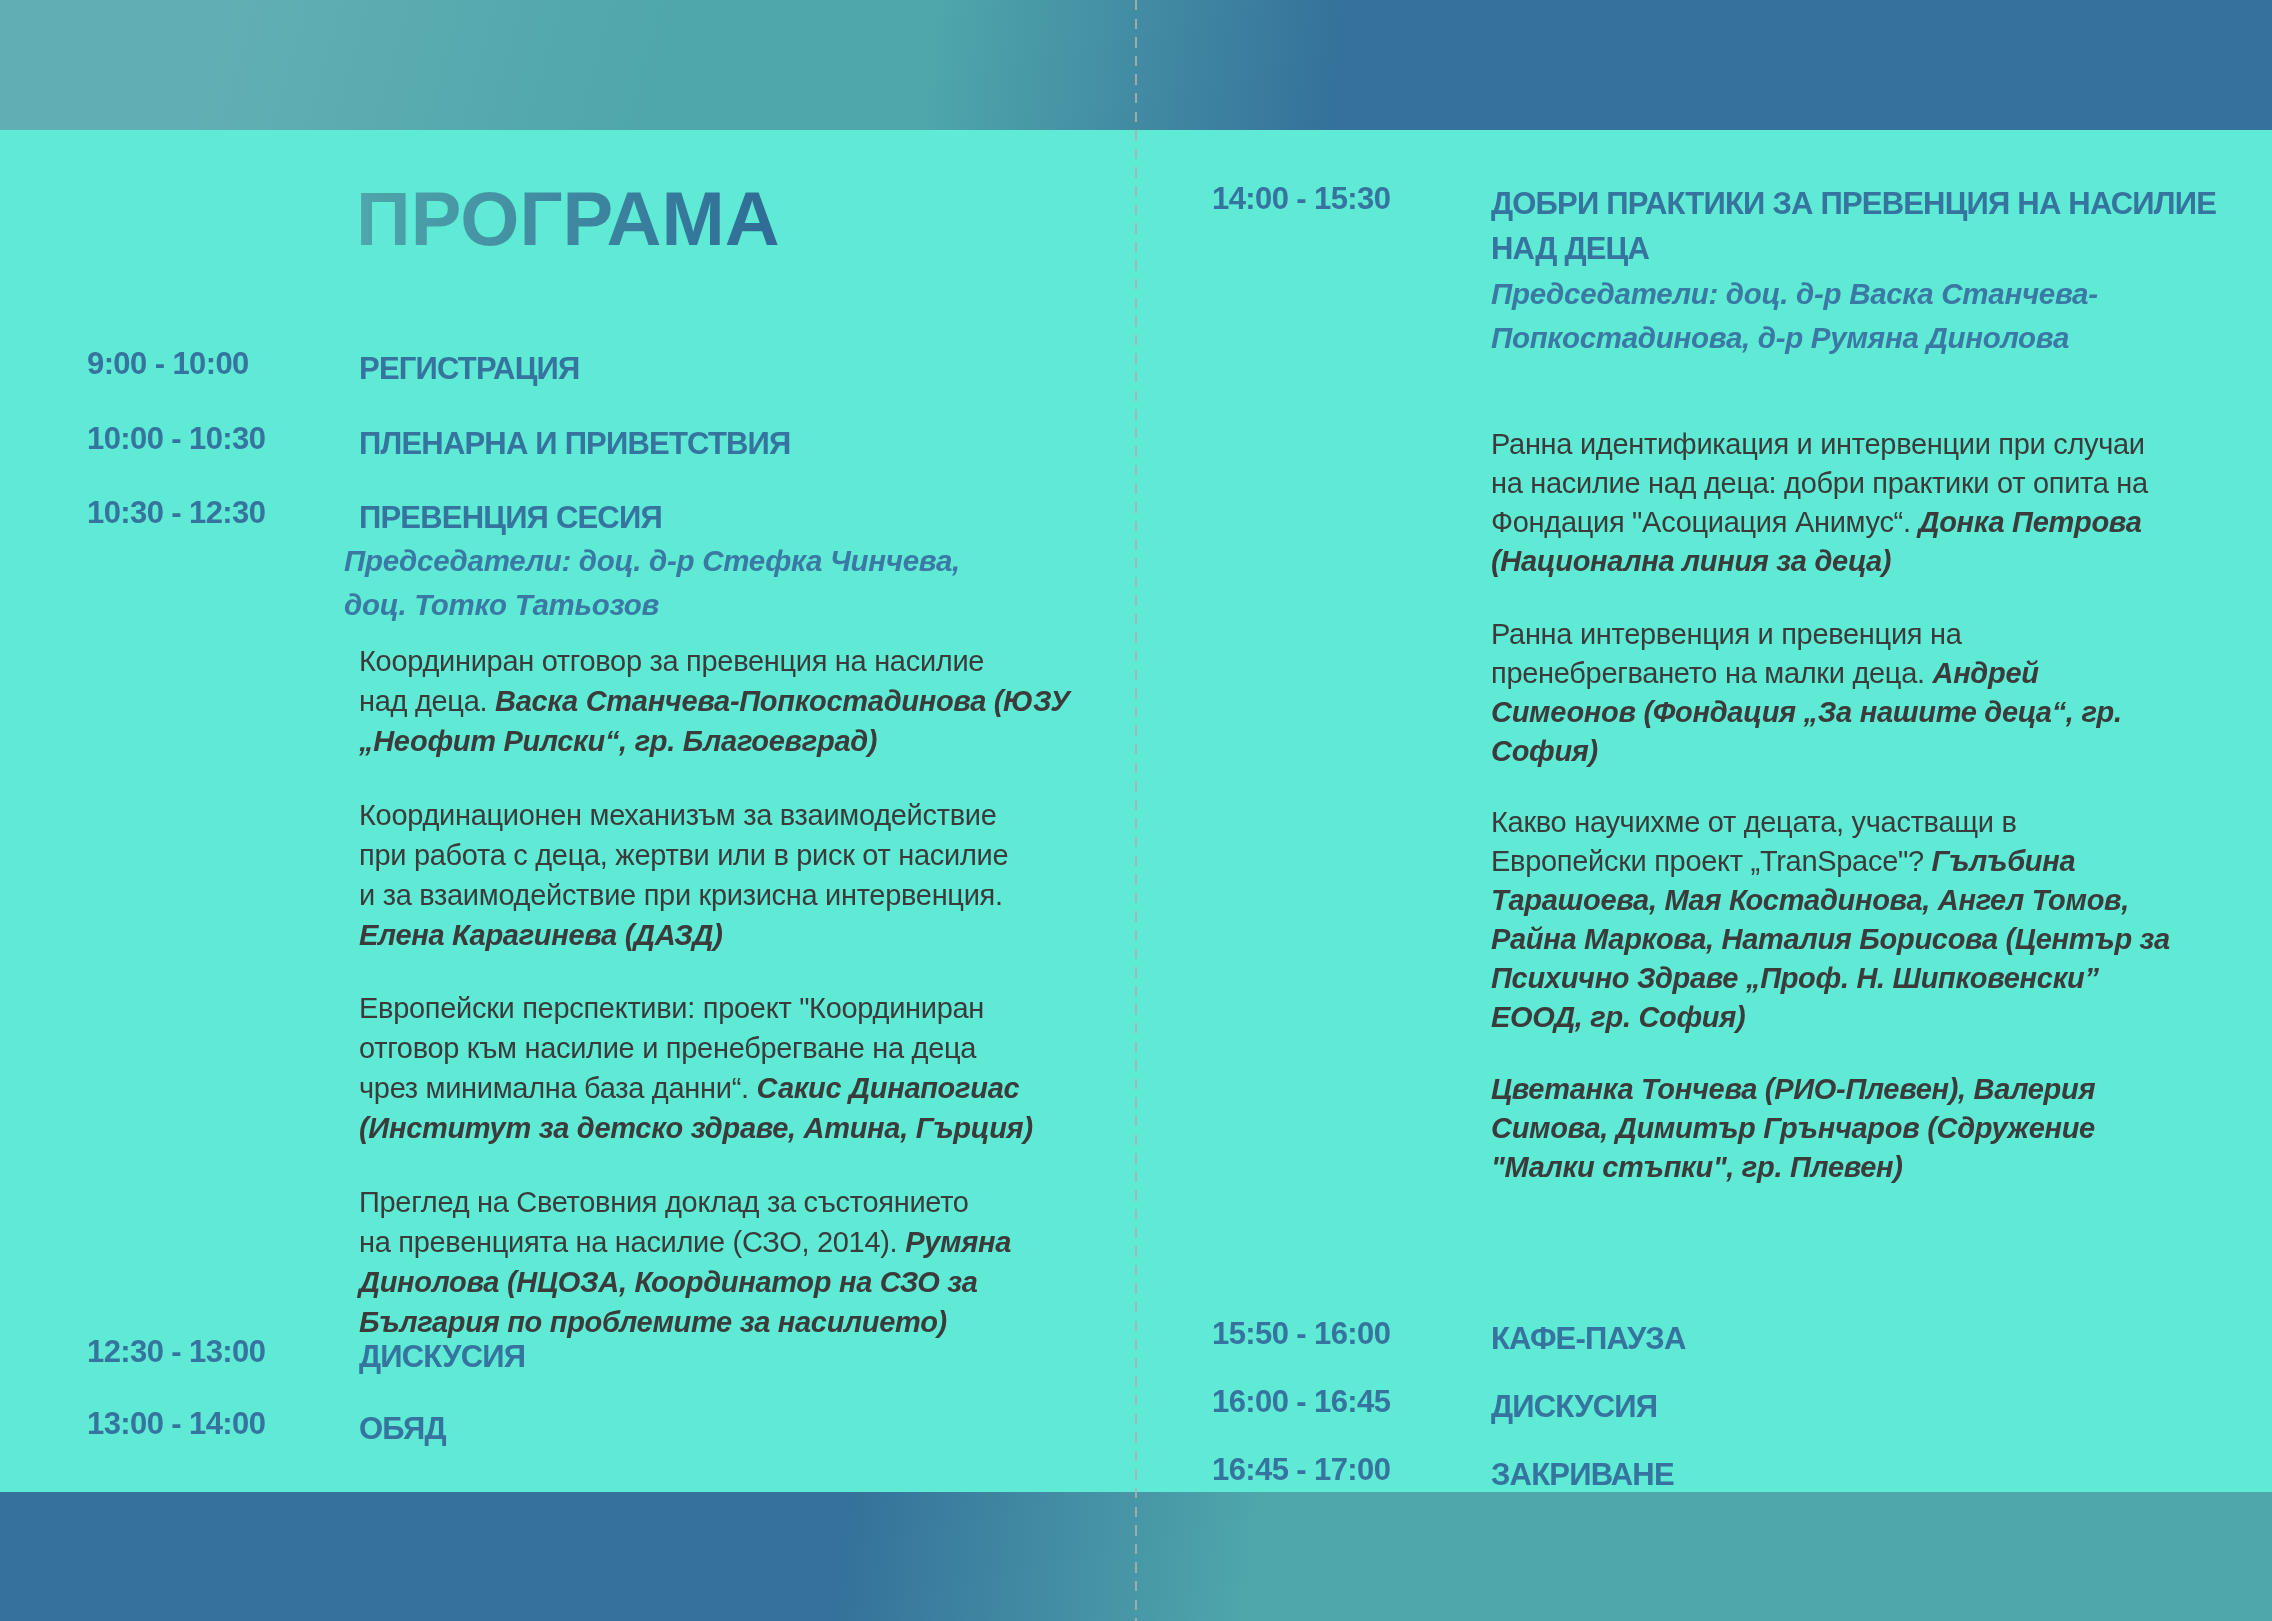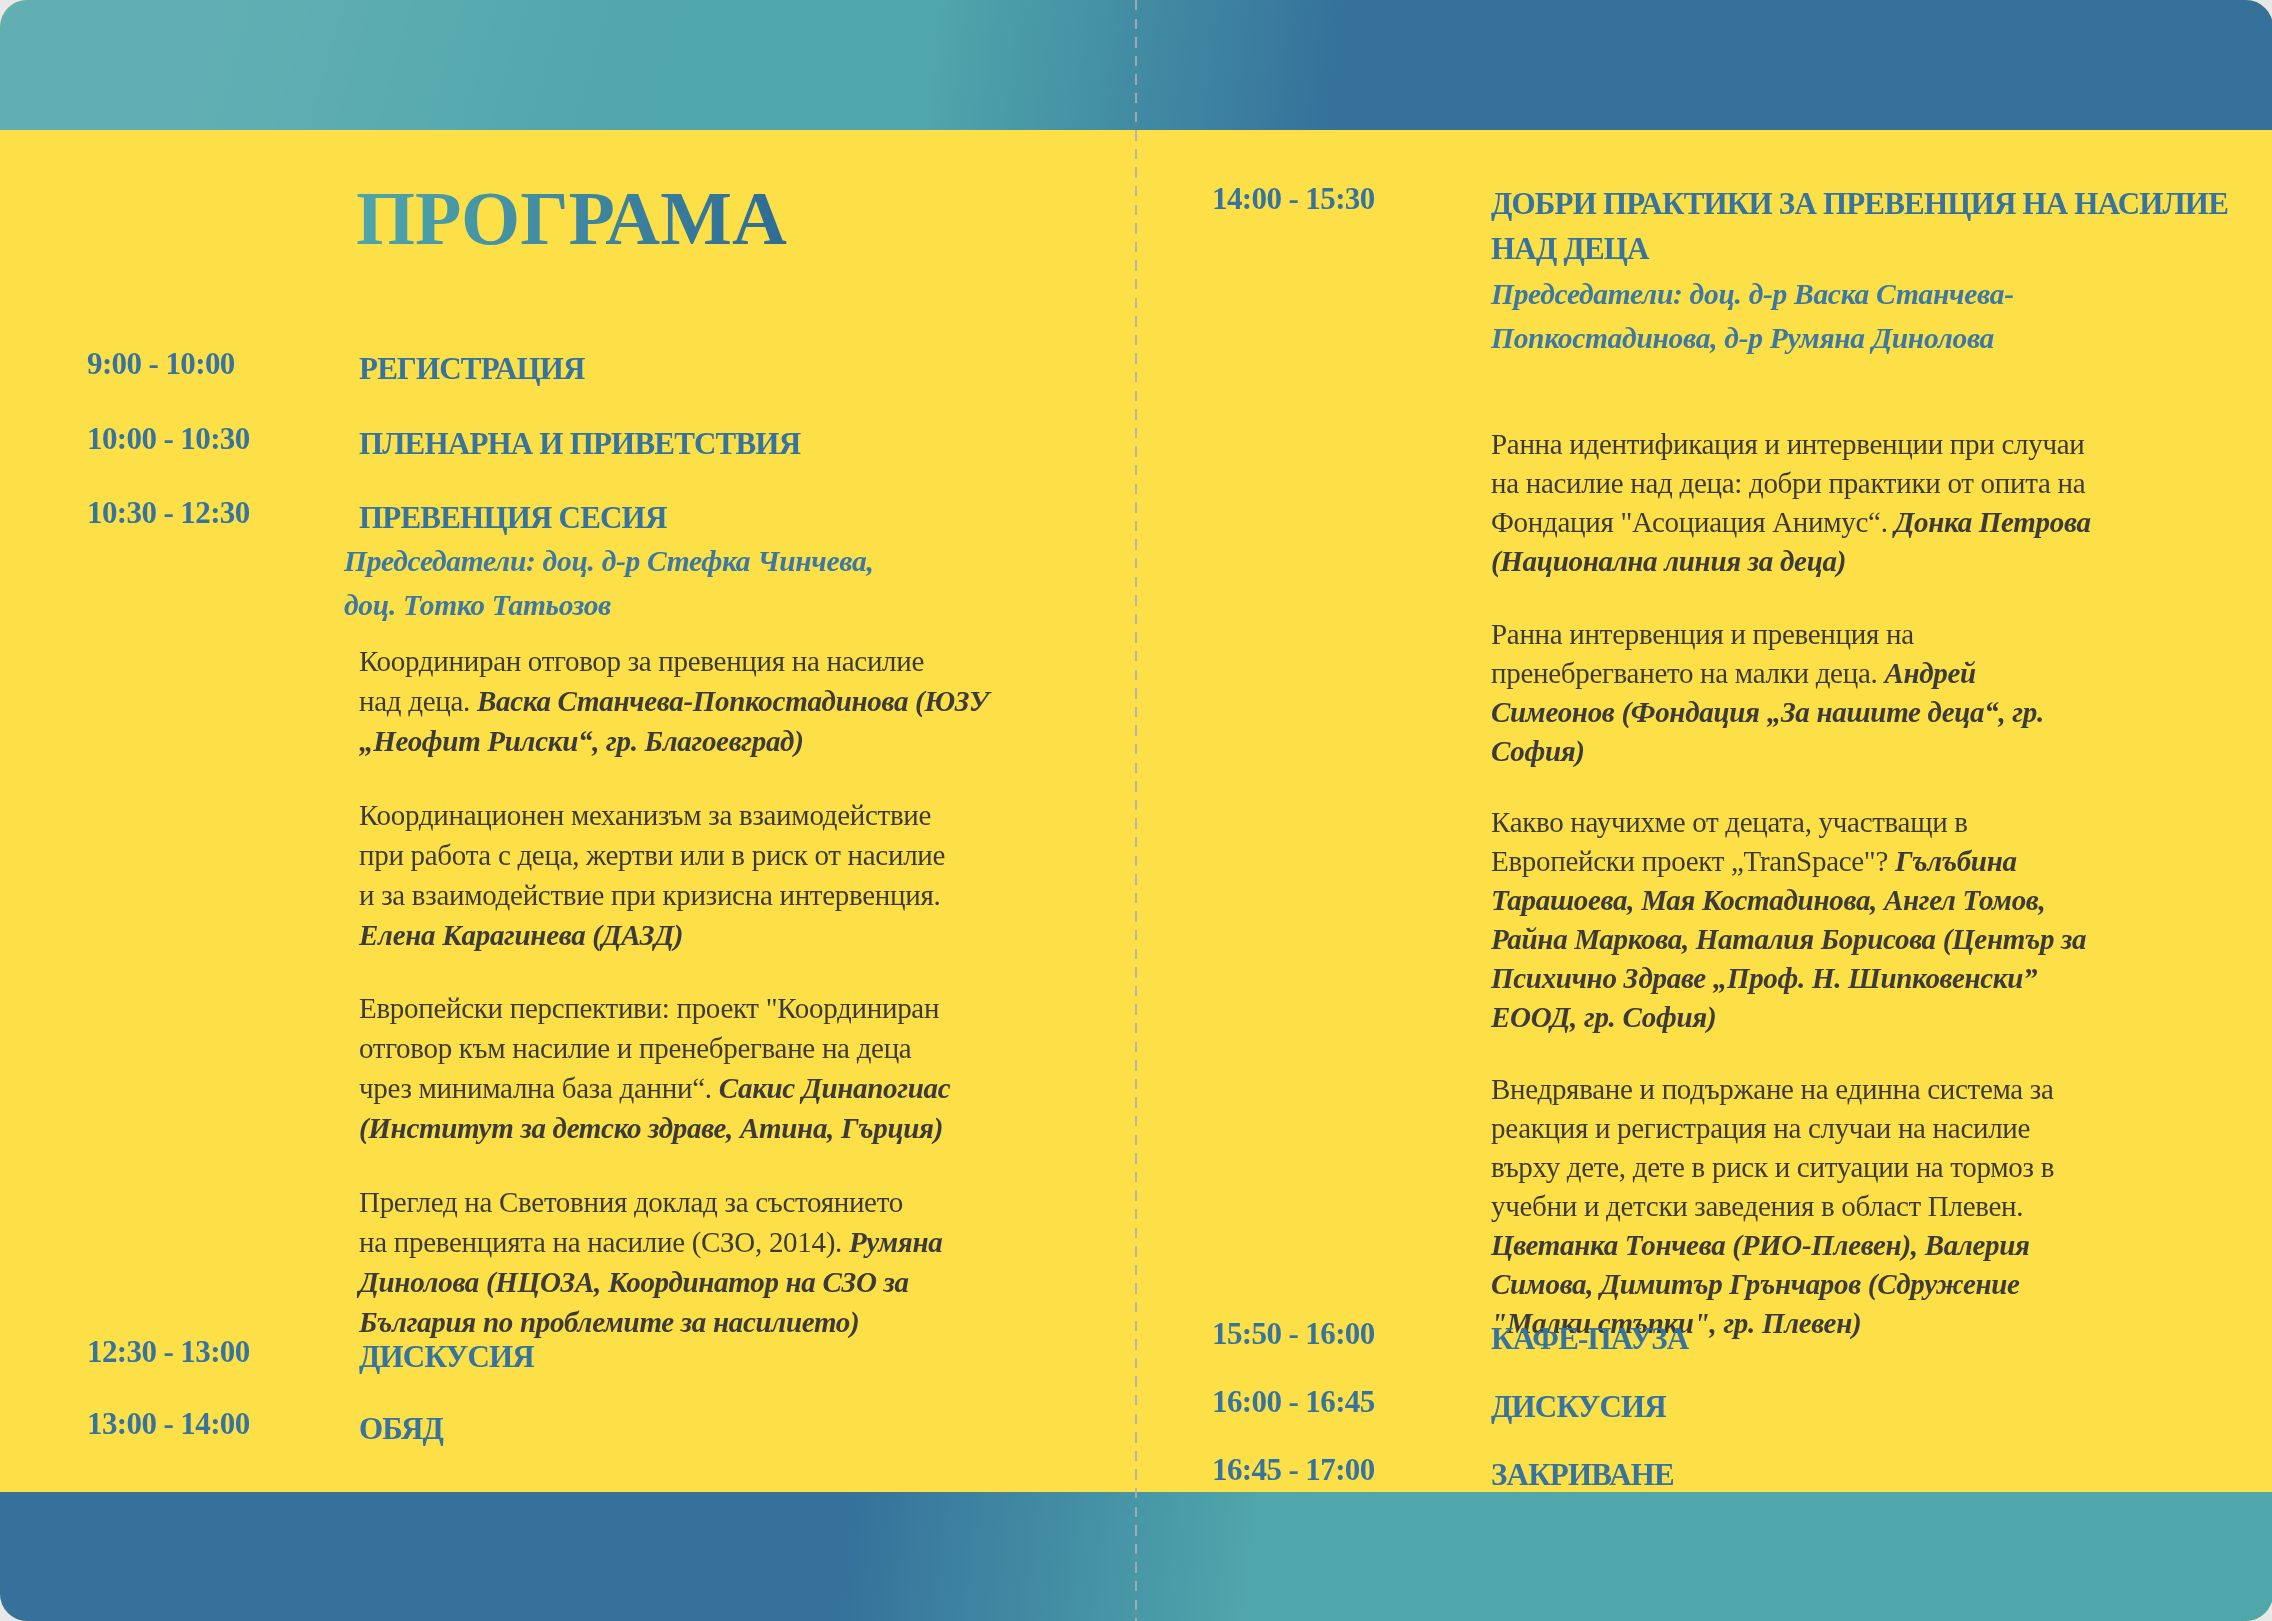--- a/index.html
+++ b/index.html
@@ -7,24 +7,23 @@
     --blue:#35719b;
     --heading:#36739e;
     --chairs:#3b78a4;
     --bodytext:#3b3b3b;
     --fold:#aab0b4;
   }
   html,body{margin:0;padding:0;background:#e8e8e8;}
   .canvas{
     position:relative;
     width:2273px;height:1621px;
-    background:#fde047;
+    background:#5eead4;
     overflow:hidden;
-    font-family:Liberation Serif, serif;
-    border-radius:27px;
+    font-family:Liberation Sans, sans-serif;
   }
   .band{position:absolute;left:0;width:100%;z-index:1;}
   .band-top{
     top:0;height:130px;
     background:
       linear-gradient(106deg, rgba(255,255,255,0.10) 10%, rgba(255,255,255,0) 30%),
       linear-gradient(97deg, var(--teal) 0%, var(--teal) 41%, var(--blue) 59%, var(--blue) 100%);
   }
   .band-bottom{
     bottom:0;height:129px;
@@ -157,25 +156,21 @@
     <div class="para p-r2"><span>Ранна интервенция и превенция на
 пренебрегването на малки деца. </span><span class="em">Андрей
 Симеонов (Фондация „За нашите деца“, гр.
 София)</span></div>
     <div class="para p-r3"><span>Какво научихме от децата, участващи в
 Европейски проект „TranSpace"? </span><span class="em">Гълъбина
 Тарашоева, Мая Костадинова, Ангел Томов,
 Райна Маркова, Наталия Борисова (Център за
 Психично Здраве „Проф. Н. Шипковенски”
 ЕООД, гр. София)</span></div>
-    <div class="para p-r4"><span>Внедряване и подържане на единна система за
-реакция и регистрация на случаи на насилие
-върху дете, дете в риск и ситуации на тормоз в
-учебни и детски заведения в област Плевен.
-</span><span class="em">Цветанка Тончева (РИО-Плевен), Валерия
+    <div class="para p-r4"><span class="em">Цветанка Тончева (РИО-Плевен), Валерия
 Симова, Димитър Грънчаров (Сдружение
 "Малки стъпки", гр. Плевен)</span></div>
 
     <div class="row row-r2">
       <span class="time">15:50 - 16:00</span>
       <span class="label">КАФЕ-ПАУЗА</span>
     </div>
 
     <div class="row row-r3">
       <span class="time">16:00 - 16:45</span>

